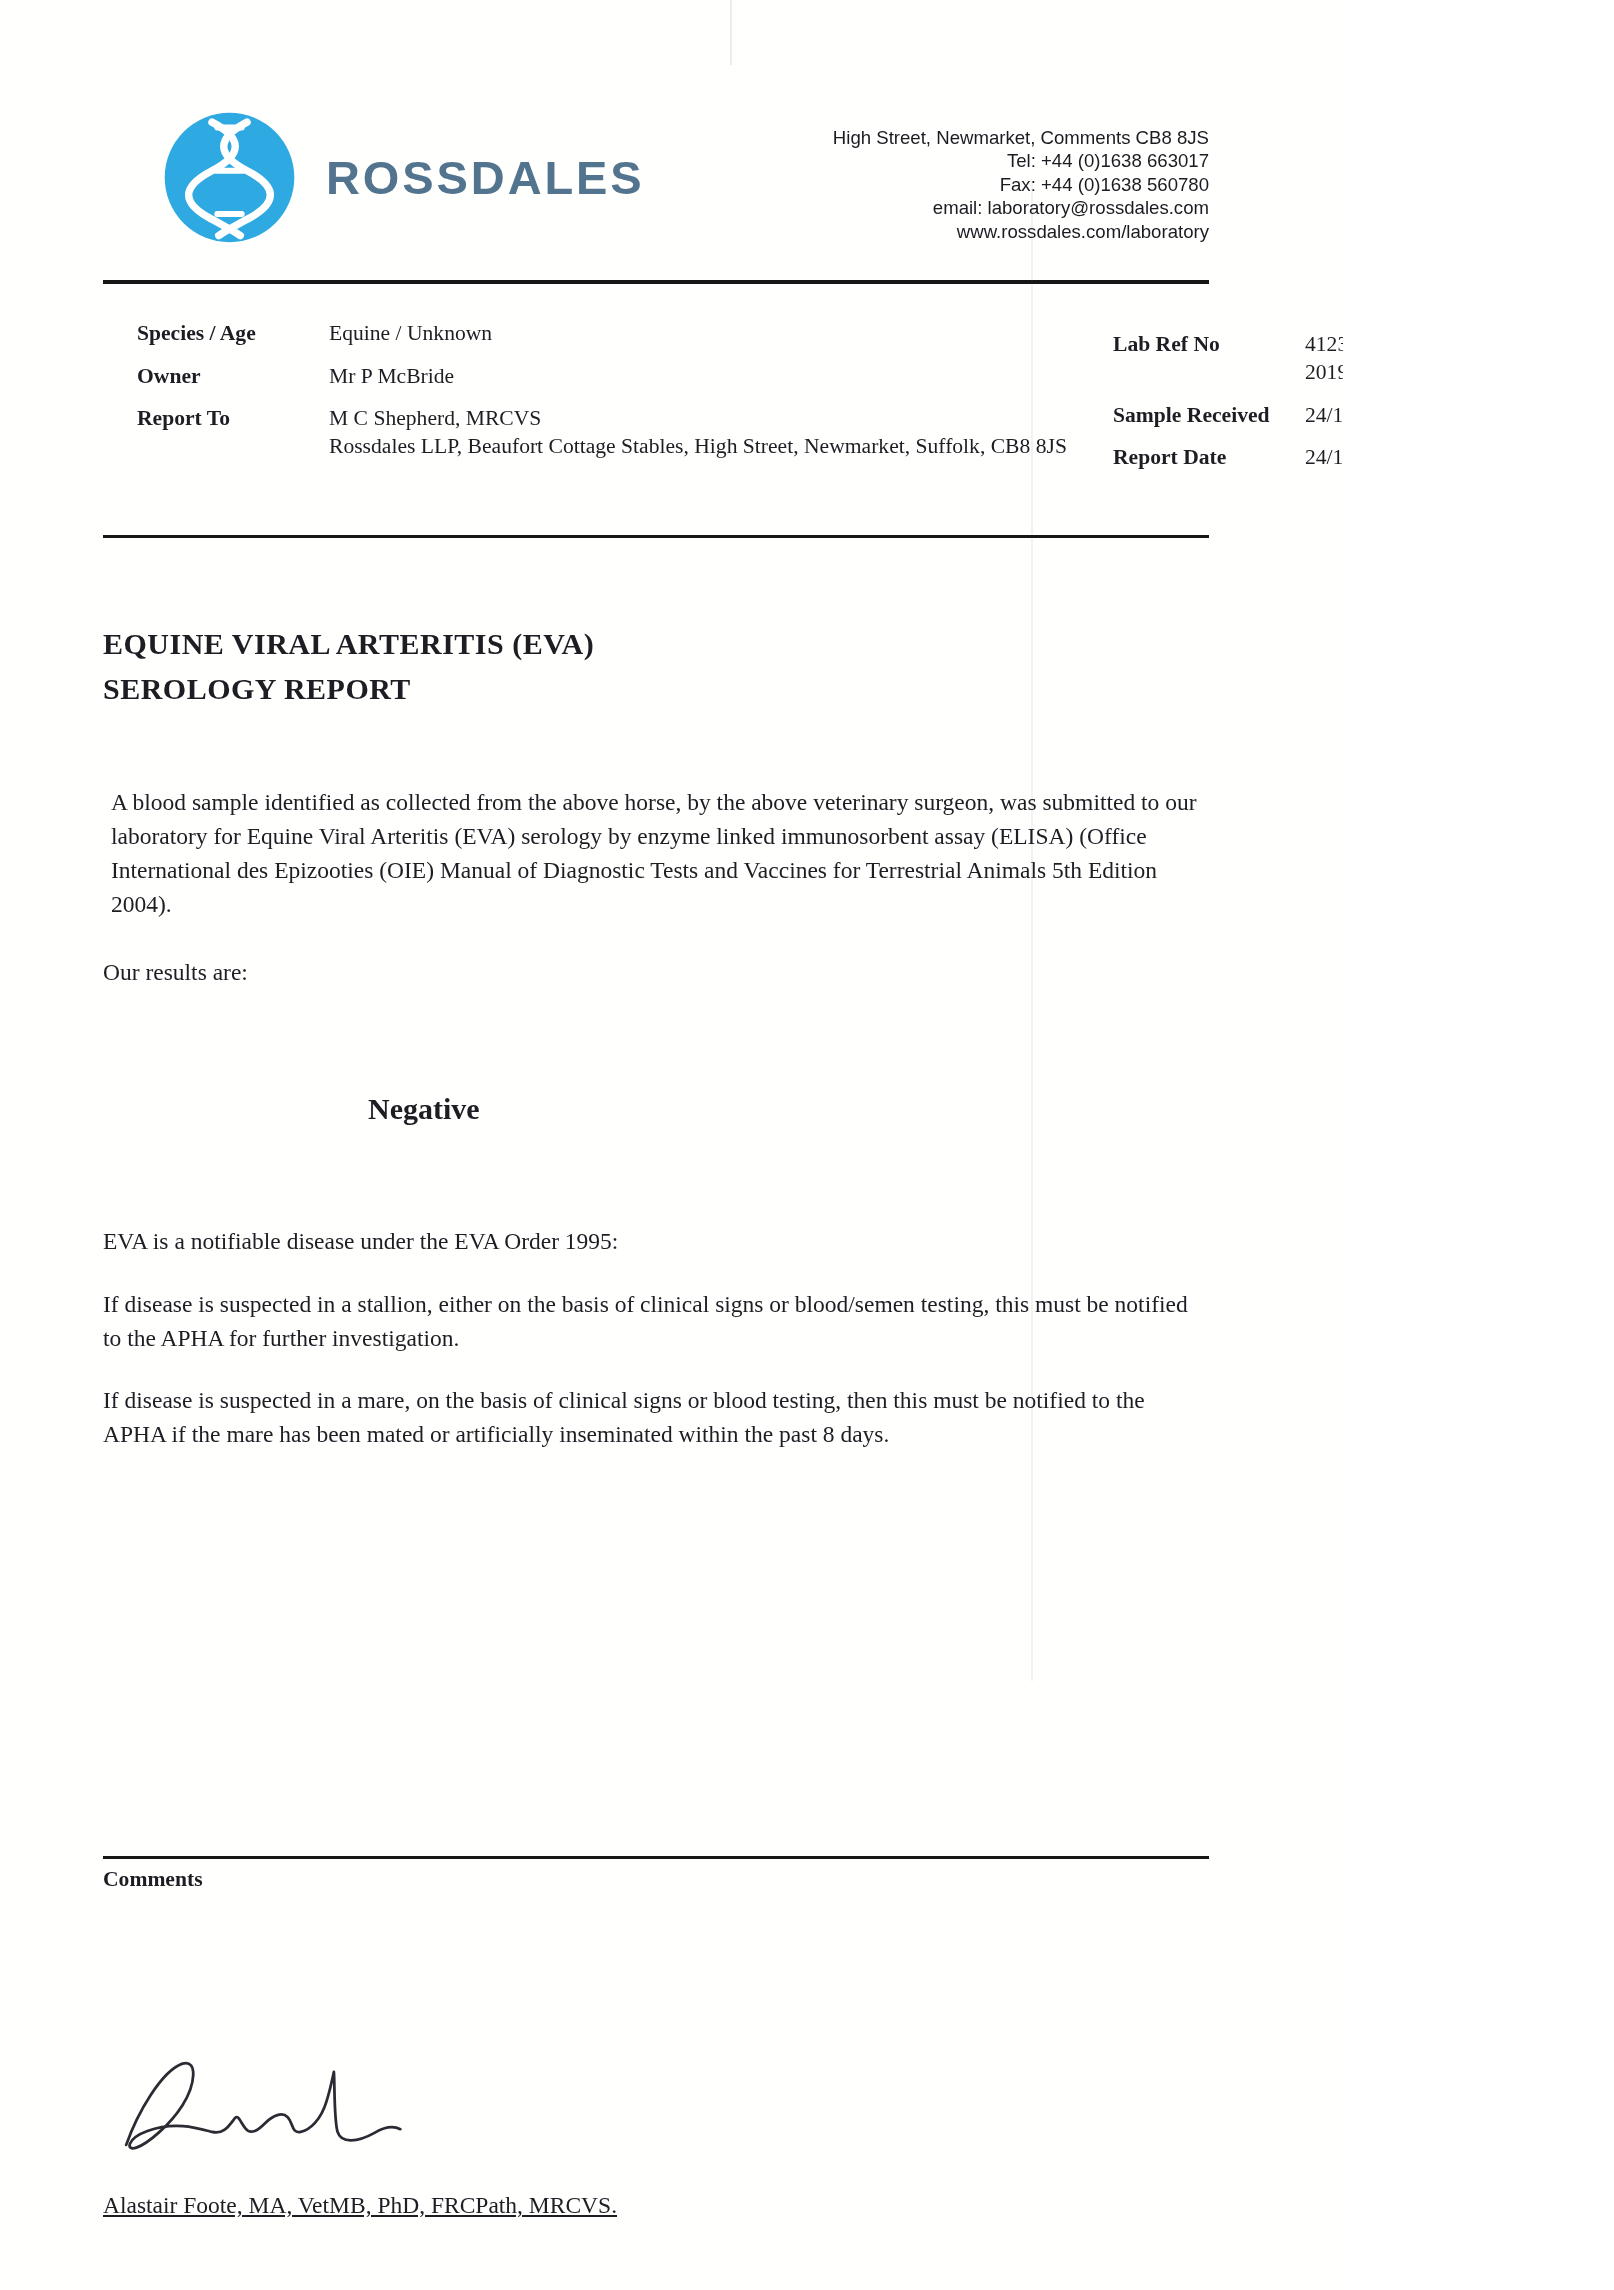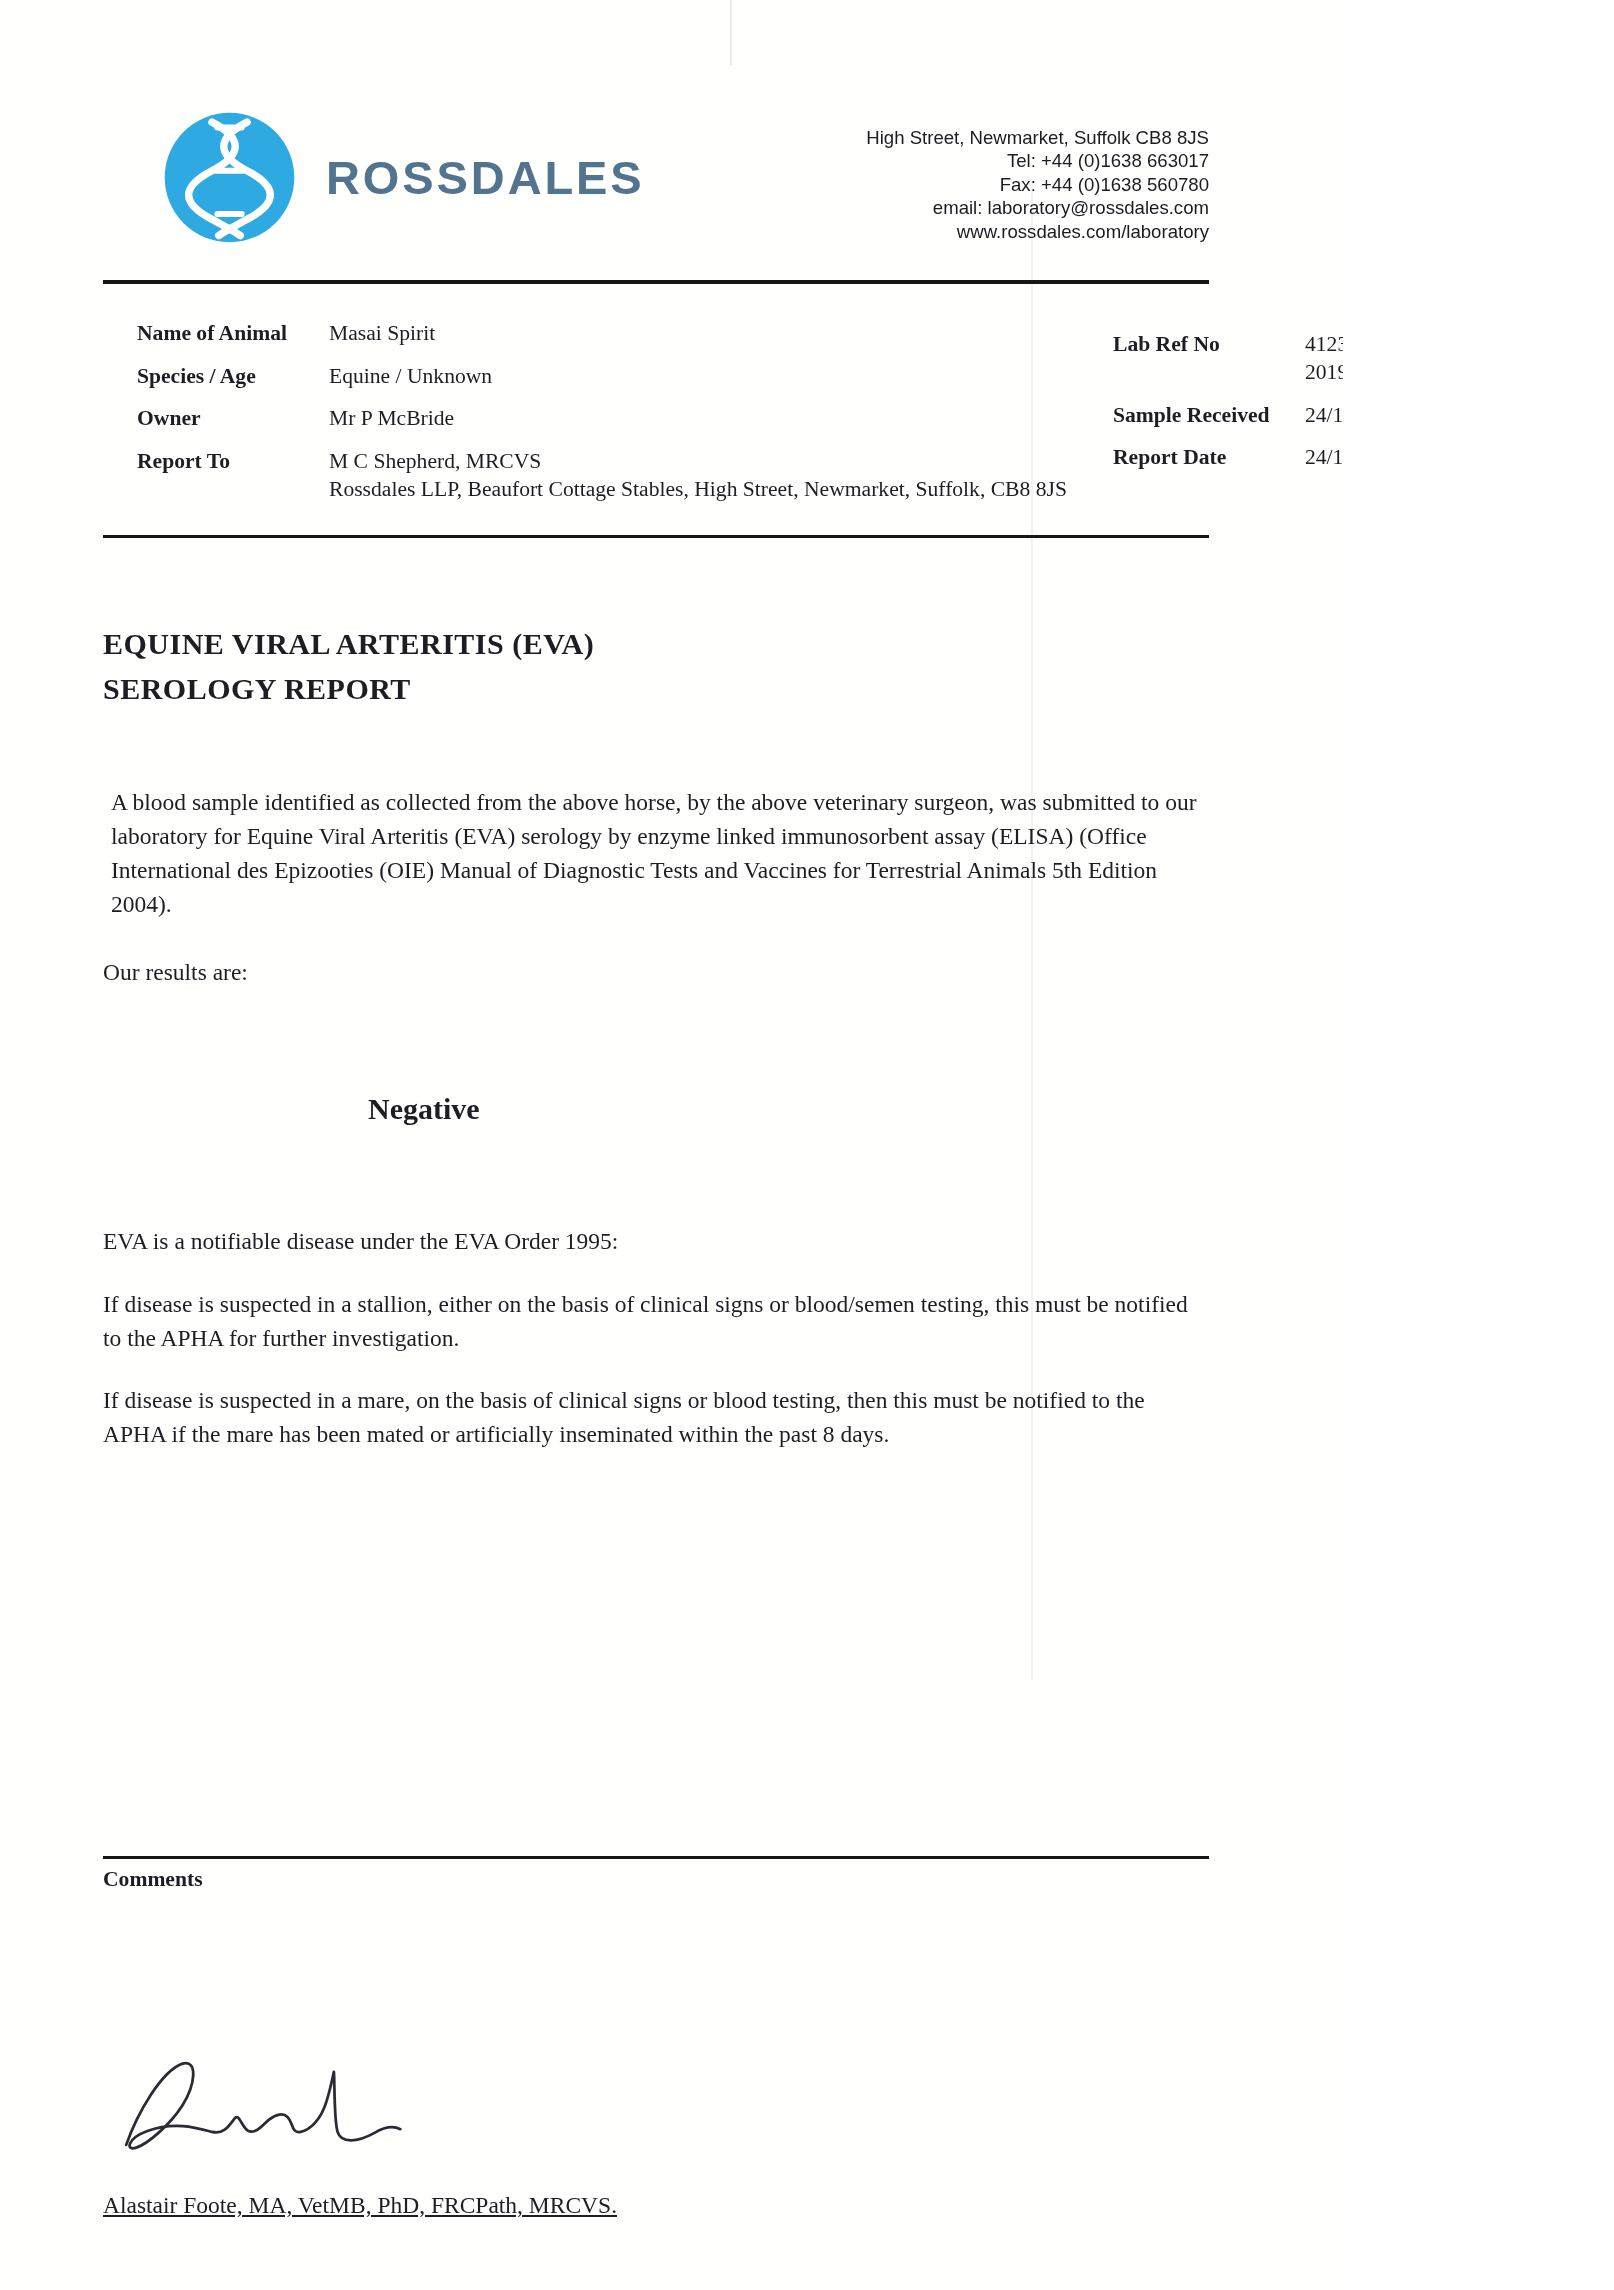--- a/index.html
+++ b/index.html
@@ -108,36 +108,32 @@
           <line x1="41" y1="13" x2="59" y2="13"></line>
           <line x1="40" y1="45" x2="60" y2="45"></line>
           <line x1="41" y1="77" x2="59" y2="77"></line>
         </g>
       </svg>
       <div class="brand-text">
         <div class="brand-line1">ROSSDALES</div>
       </div>
     </div>
     <div class="contact">
-      <div>High Street, Newmarket, Suffolk CB8 8JS</div>
+      <div>High Street, Newmarket, Comments CB8 8JS</div>
       <div>Tel: +44 (0)1638 663017</div>
       <div>Fax: +44 (0)1638 560780</div>
       <div>email: laboratory@rossdales.com</div>
       <div>www.rossdales.com/laboratory</div>
     </div>
   </header>
 
   <hr class="rule rule-1">
 
   <section class="info">
     <div class="info-left">
-      <div class="info-row">
-        <div class="info-label">Name of Animal</div>
-        <div class="info-value">Masai Spirit</div>
-      </div>
       <div class="info-row">
         <div class="info-label">Species / Age</div>
         <div class="info-value">Equine / Unknown</div>
       </div>
       <div class="info-row">
         <div class="info-label">Owner</div>
         <div class="info-value">Mr P McBride</div>
       </div>
       <div class="info-row">
         <div class="info-label">Report To</div>

